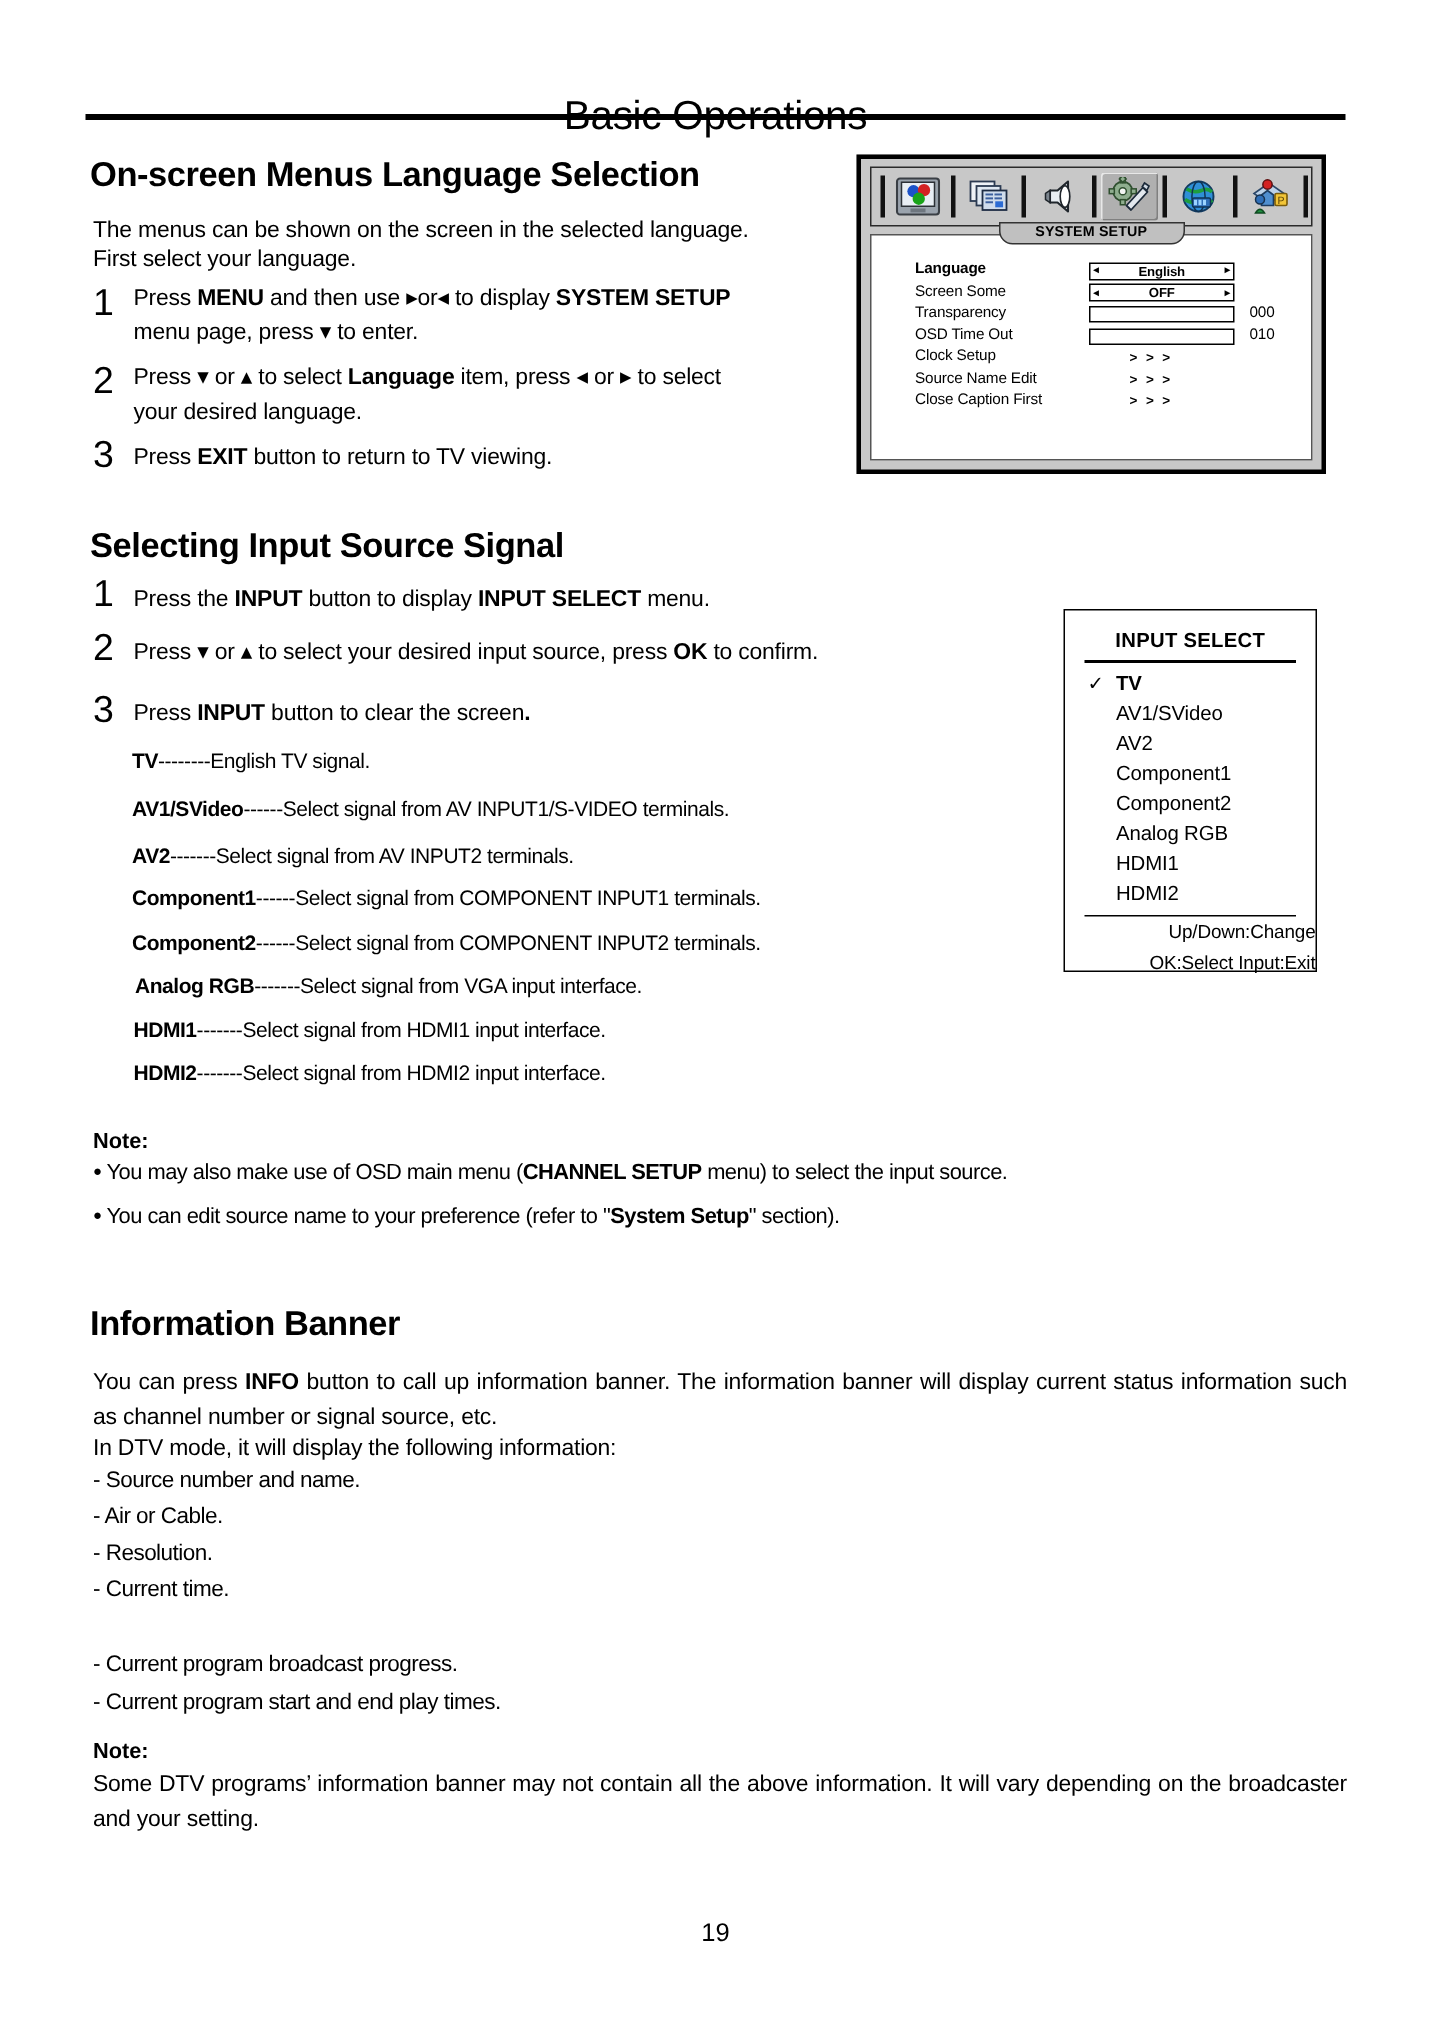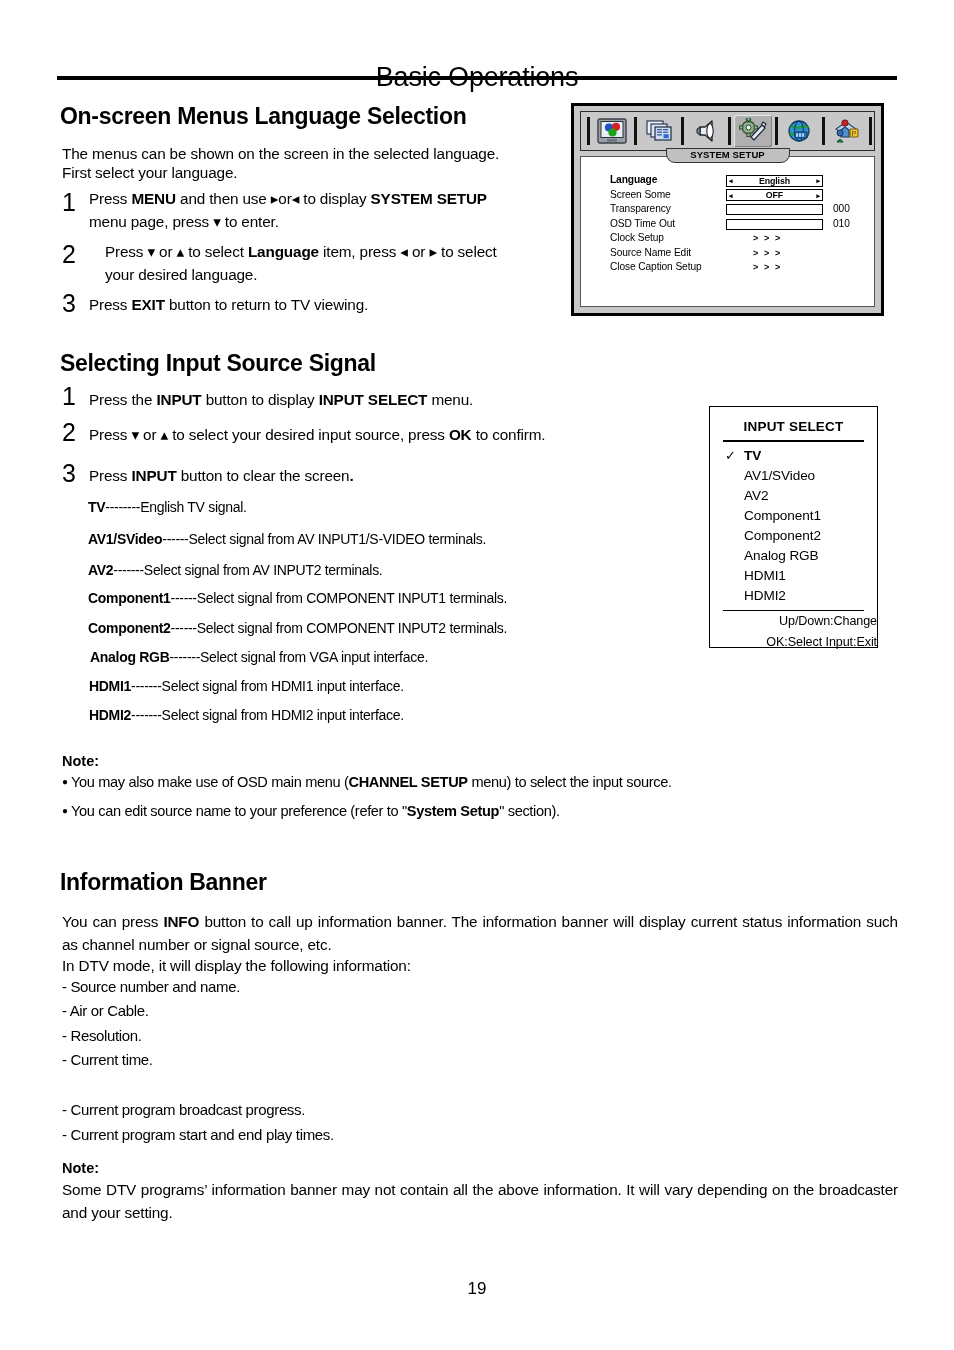--- a/index.html
+++ b/index.html
@@ -332,21 +332,21 @@
     <span>and then use</span>
     <span>▸</span><span>or</span><span>◂</span>
     <span>to display</span>
     <span class="b">SYSTEM SETUP</span><br>
     <span>menu page, press</span>
     <span>▾</span>
     <span>to enter.</span>
   </div>
 
   <div class="step-num" style="left:62px; top:240px;">2</div>
-  <div class="step-body" style="left:89px; top:241px; width:480px;margin-left:16px;">
+  <div class="step-body" style="left:89px; top:241px; width:480px;">
     <span>Press</span>
     <span>▾</span>
     <span>or</span>
     <span>▴</span>
     <span>to select</span>
     <span class="b">Language</span>
     <span>item, press</span>
     <span>◂</span>
     <span>or</span>
     <span>▸</span>
@@ -496,21 +496,21 @@
           <span class="osd-label">Clock Setup</span>
           <span class="osd-chev">&gt; &gt; &gt;</span>
         </div>
 
         <div class="osd-row">
           <span class="osd-label">Source Name Edit</span>
           <span class="osd-chev">&gt; &gt; &gt;</span>
         </div>
 
         <div class="osd-row">
-          <span class="osd-label">Close Caption Setup</span>
+          <span class="osd-label">Close Caption First</span>
           <span class="osd-chev">&gt; &gt; &gt;</span>
         </div>
 
       </div>
     </div>
 
     <div class="osd-tab">SYSTEM SETUP</div>
   </div>
 
   <div class="h2" style="left:60px; top:350px;">Selecting Input Source Signal</div>

